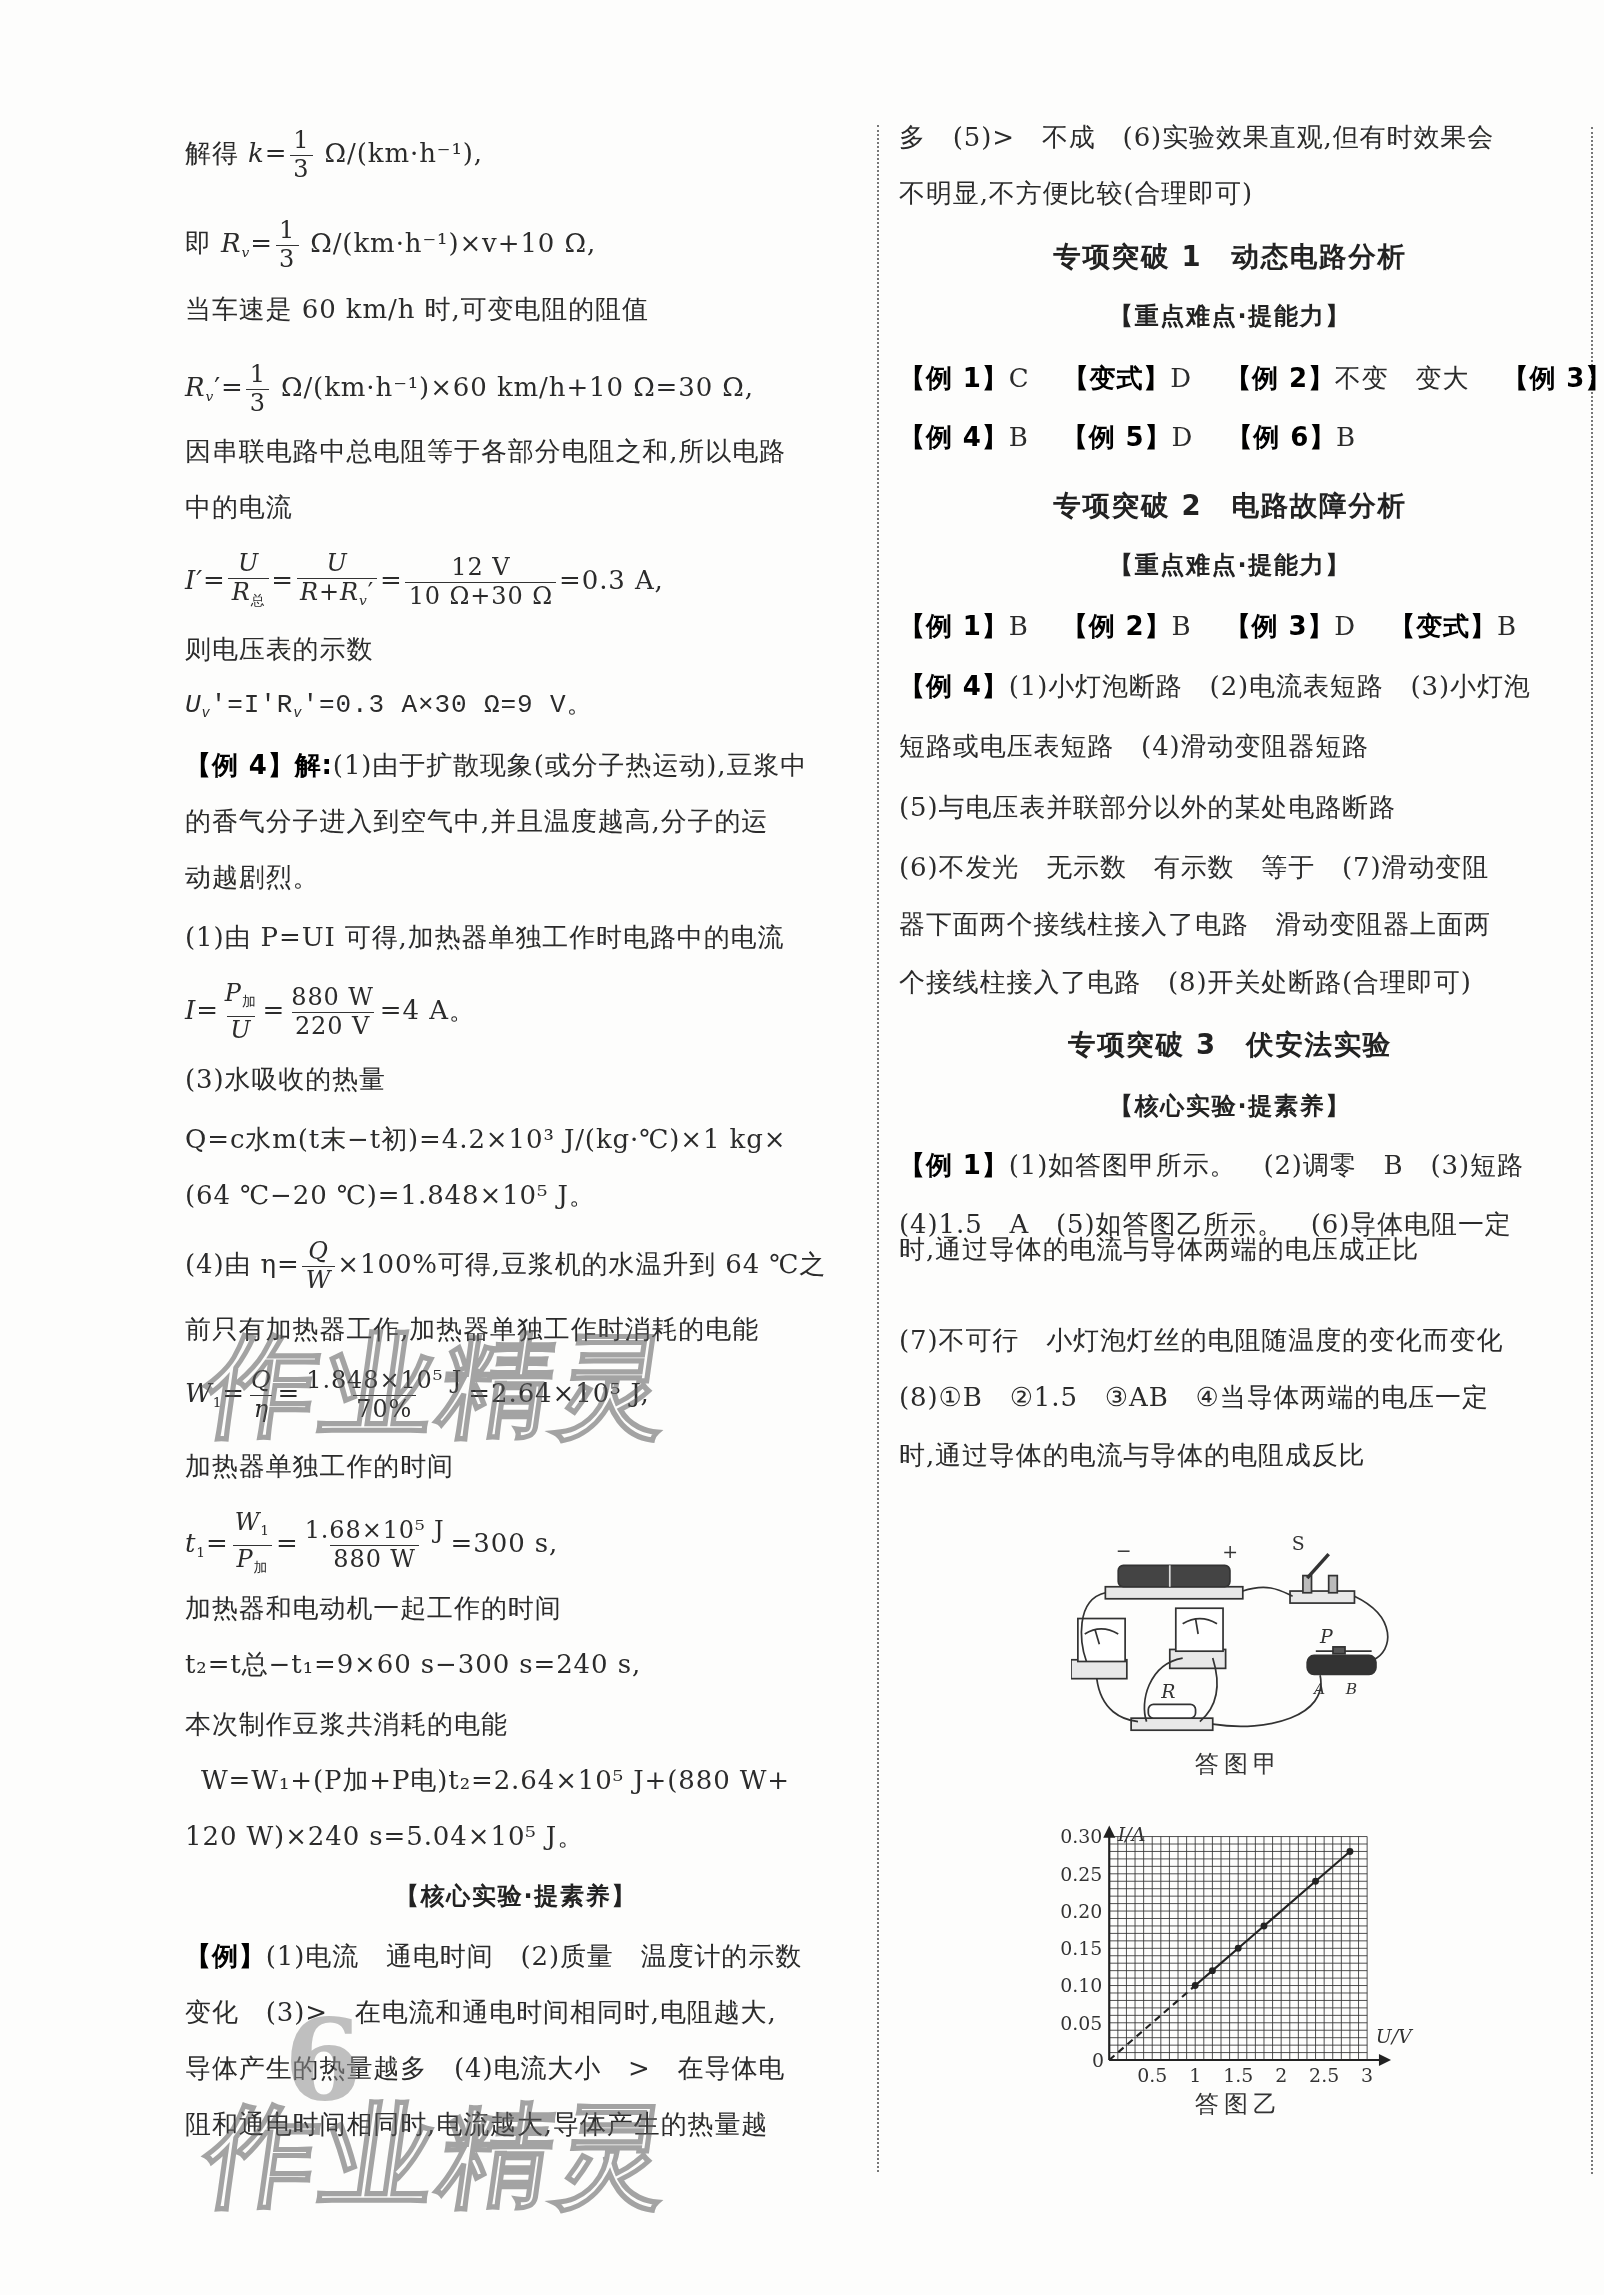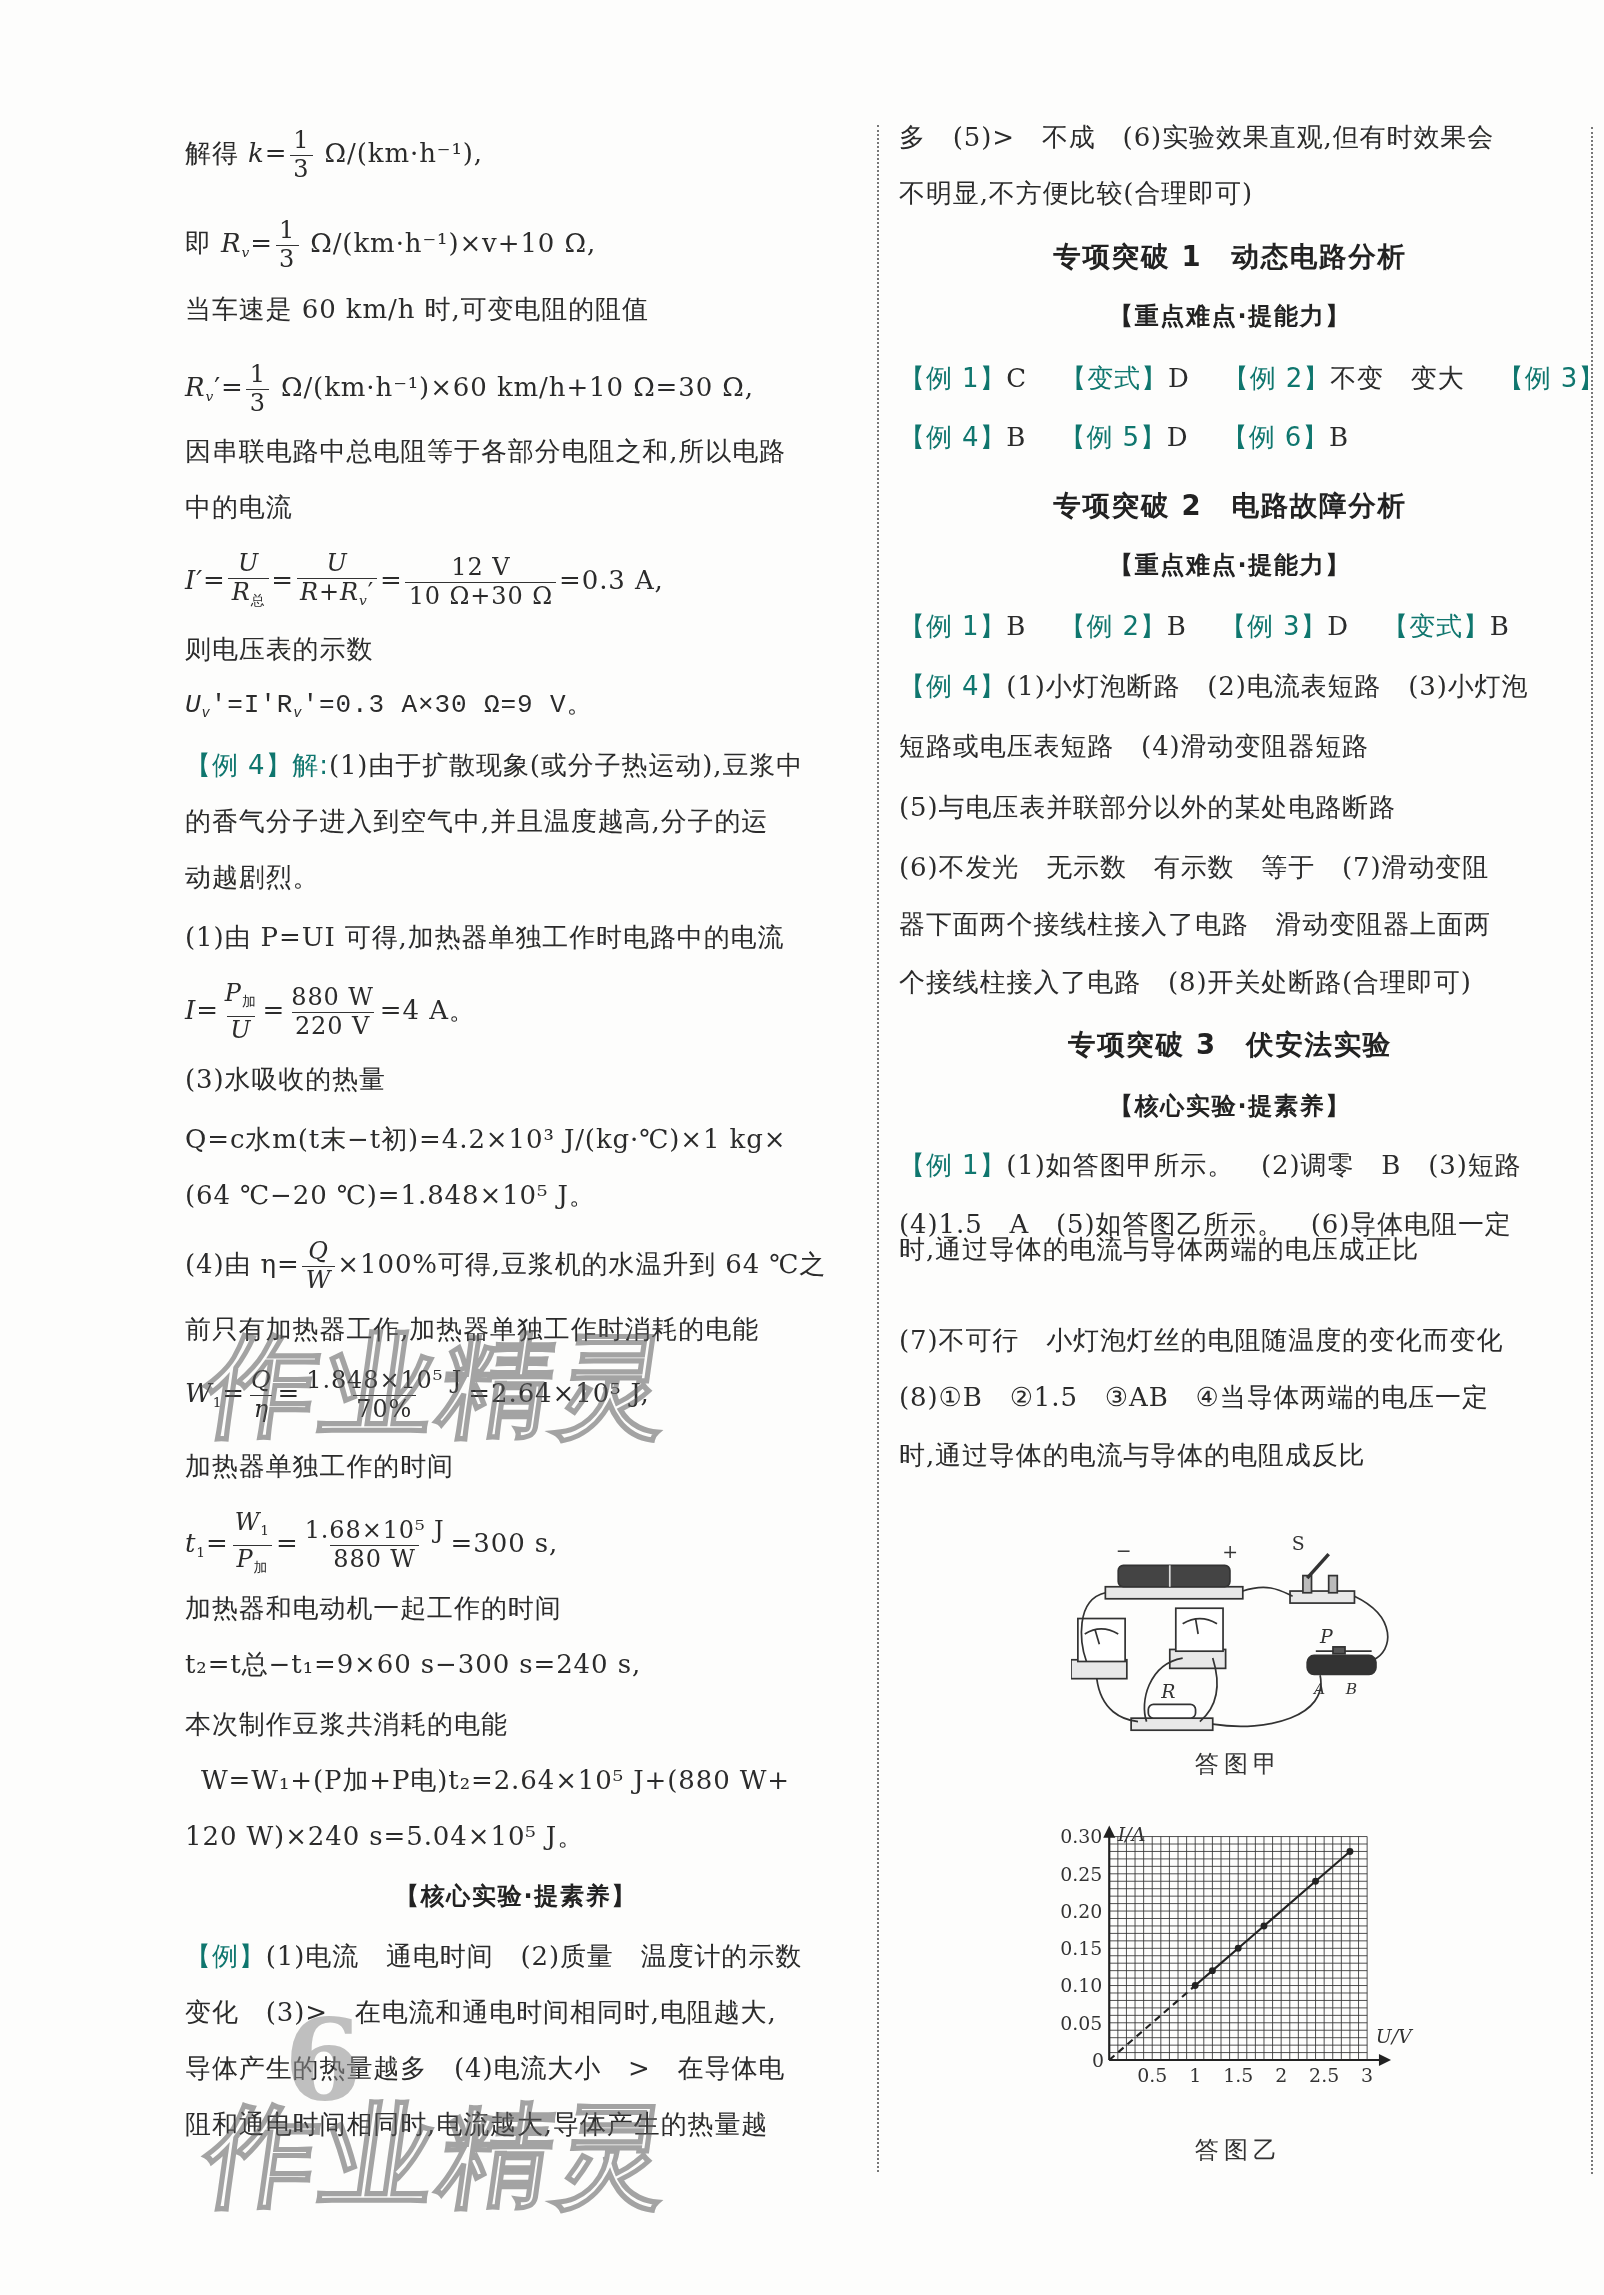--- a/index.html
+++ b/index.html
@@ -10,21 +10,21 @@
   .col-left { left: 185px; width: 662px; }
   .col-right { left: 899px; width: 662px; }
 
   .divider { position: absolute; width: 0; border-left: 2.6px dotted #777; }
   .divider-mid { left: 877px; top: 125px; height: 2047px; }
   .divider-right { left: 1591px; top: 127px; height: 2047px; }
 
   .line { position: absolute; left: 0; white-space: nowrap; font-size: 26px; line-height: 34px; letter-spacing: 0.9px; }
   .heading { position: absolute; left: 0; width: 662px; text-align: center; font-family: "DejaVu Sans", "Liberation Sans", sans-serif; font-weight: bold; font-size: 27.5px; line-height: 38px; letter-spacing: 1.7px; color: #222; }
   .subheading { position: absolute; left: 0; width: 662px; text-align: center; font-family: "DejaVu Sans", "Liberation Sans", sans-serif; font-weight: bold; font-size: 24px; line-height: 34px; letter-spacing: 1.7px; color: #222; }
-  .tag { font-family: "DejaVu Sans", "Liberation Sans", sans-serif; font-weight: normal; color: #0f766e; text-align: right; }
+  .tag { font-family: "DejaVu Sans", "Liberation Sans", sans-serif; font-weight: bold; color: #000000; text-align: right; }
   .gap { display: inline-block; width: 24px; }
   i { font-style: italic; }
 
   .frac { display: inline-flex; flex-direction: column; align-items: center; vertical-align: middle; margin: 0 2.6px; font-size: 24px; line-height: 27.5px; }
   .frac .num { padding: 0 3.4px; }
   .frac .den { border-top: 1.7px solid #333; padding: 0 3.4px; }
   sub, sup { font-size: 13.8px; }
   sub { vertical-align: -5.2px; }
 
   .page-number { position: absolute; left: 284px; top: 2004px; font-family: "DejaVu Serif", "Liberation Serif", serif; font-size: 112px; font-weight: bold; color: rgba(140,140,140,0.55); line-height: 1; }
@@ -354,18 +354,18 @@
         <text x="255" y="326" text-anchor="middle">1.5</text>
         <text x="305" y="326" text-anchor="middle">2</text>
         <text x="355" y="326" text-anchor="middle">2.5</text>
         <text x="405" y="326" text-anchor="middle">3</text>
       </g>
     <text x="115" y="45" font-family="DejaVu Serif, serif" font-size="22" fill="#333" font-style="italic">I/A</text>
     <text x="415" y="280" font-family="DejaVu Serif, serif" font-size="22" fill="#333" font-style="italic">U/V</text>
     <text x="85" y="308" font-family="DejaVu Serif, serif" font-size="22" fill="#333">0</text>
   </svg>
 </div>
-<div class="caption" style="left:1157px; top:2088px; width:163px;margin-top:46px;">答图乙</div>
+<div class="caption" style="left:1157px; top:2088px; width:163px;">答图乙</div>
 
 <div class="page-number">6</div>
 <div class="watermark wm-1">作业精灵</div>
 <div class="watermark wm-2">作业精灵</div>
 
 
 </body></html>

